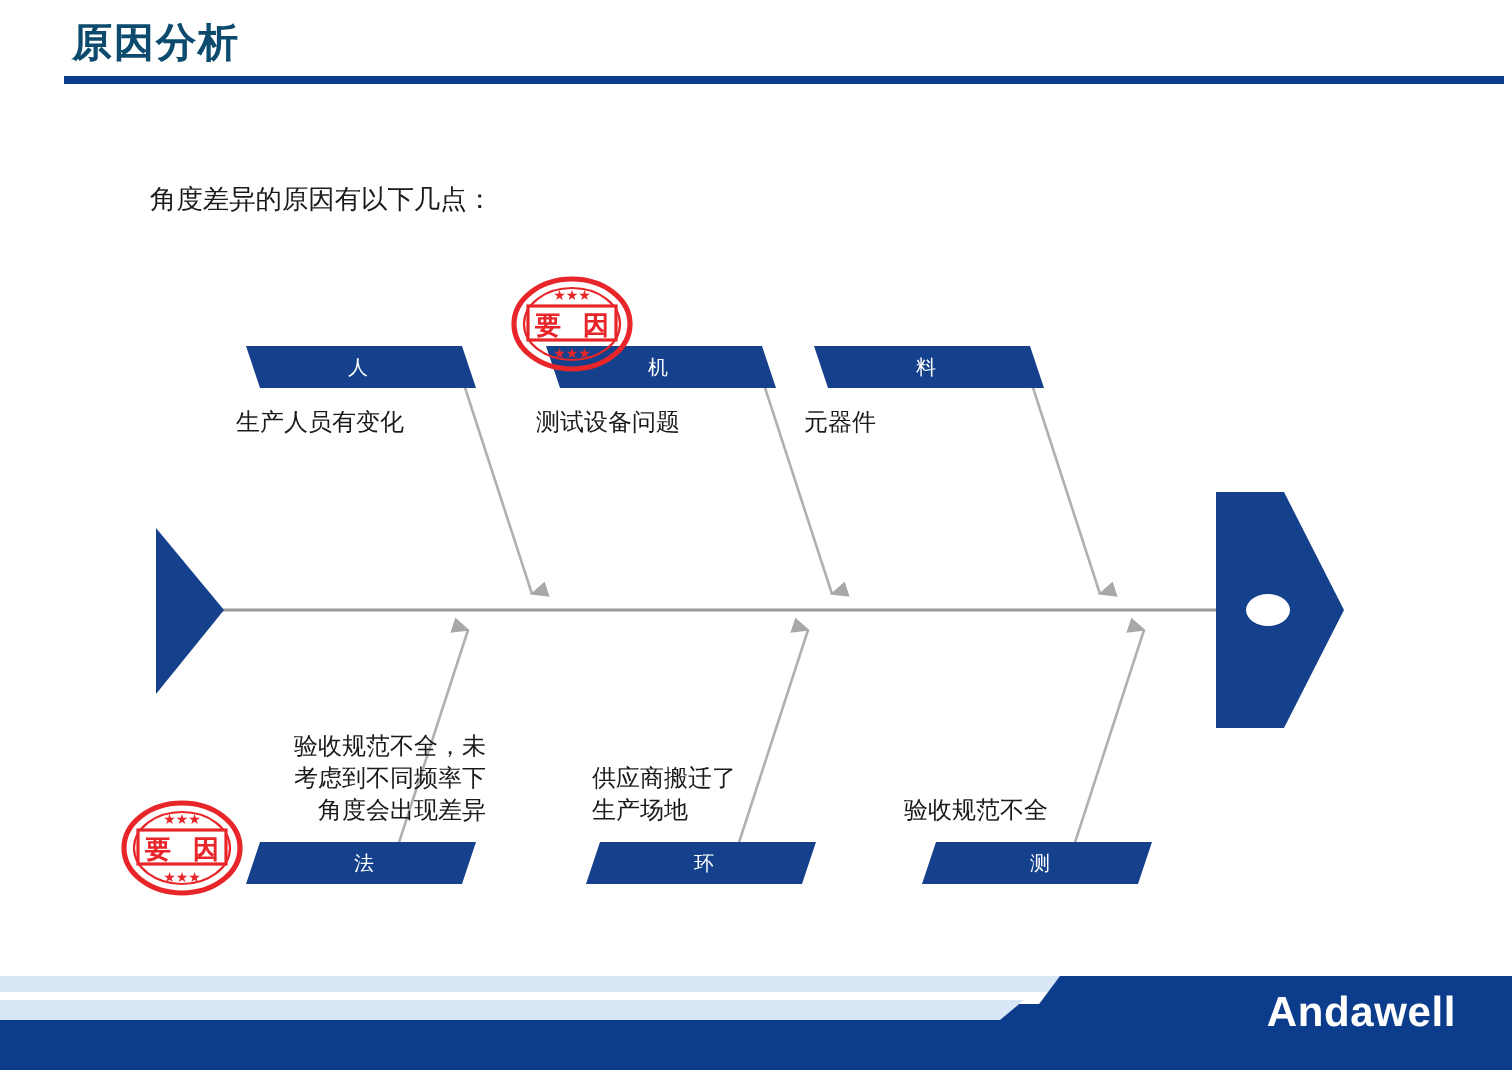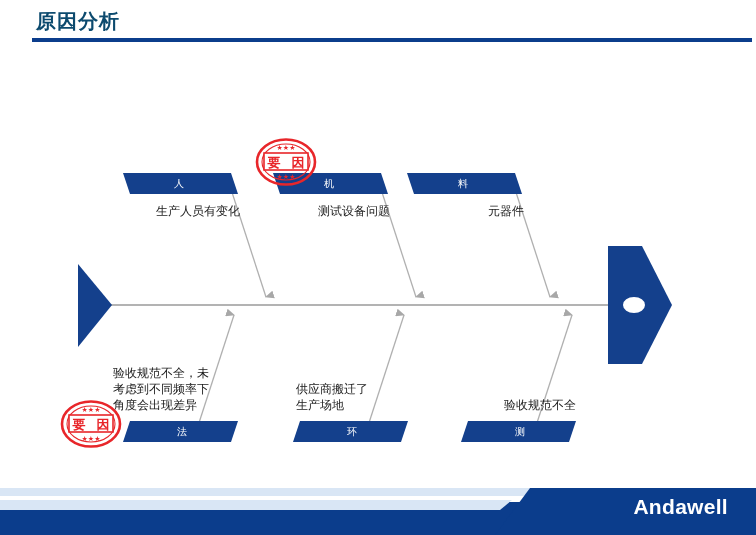--- a/index.html
+++ b/index.html
@@ -70,21 +70,21 @@
 
   
   .cause-text {
     position: absolute;
     font-size: 12px;
     line-height: 16px;
     color: #1a1a1a;
     font-family: "DejaVu Sans", "Liberation Sans", sans-serif;
     white-space: nowrap;
   }
-  .cause-text.center { text-align: right; }
+  .cause-text.center { text-align: left; }
   .cause-text.left   { text-align: left; }
 
   
   .stamp {
     position: absolute;
     width: 62px;
     height: 48px;
   }
 
   
@@ -121,20 +121,21 @@
     letter-spacing: 0.3px;
   }
 </style>
 </head>
 <body>
 
 <div class="slide-title">原因分析</div>
 <div class="title-rule"></div>
 
 <div class="body-text">
+  <div>角度差异的原因有以下几点：</div>
 </div>
 
 <svg id="diagram" viewBox="0 0 756 535" xmlns="http://www.w3.org/2000/svg">
 
   <defs>
     <marker id="arrow-down" markerWidth="10" markerHeight="10" refX="4" refY="8" orient="auto" markerUnits="userSpaceOnUse">
       <path d="M 0 0 L 8 0 L 4 9 Z" fill="#a8a8a8"></path>
     </marker>
     <marker id="arrow-up" markerWidth="10" markerHeight="10" refX="4" refY="8" orient="auto" markerUnits="userSpaceOnUse">
       <path d="M 0 0 L 8 0 L 4 9 Z" fill="#a8a8a8"></path>
@@ -178,21 +179,21 @@
 </div>
 
 <div class="cause-text center" style="left:268px; top:203px; width:122px;">
   <div>测试设备问题</div>
 </div>
 
 <div class="cause-text center" style="left:402px; top:203px; width:122px;">
   <div>元器件</div>
 </div>
 
-<div class="cause-text left" style="left:113px; top:365px; width:130px;">
+<div class="cause-text left" style="left:113px; top:365px; width:130px;text-align:right;">
   <div>验收规范不全，未</div>
   <div>考虑到不同频率下</div>
   <div>角度会出现差异</div>
 </div>
 
 <div class="cause-text left" style="left:296px; top:381px; width:130px;">
   <div>供应商搬迁了</div>
   <div>生产场地</div>
 </div>
 

